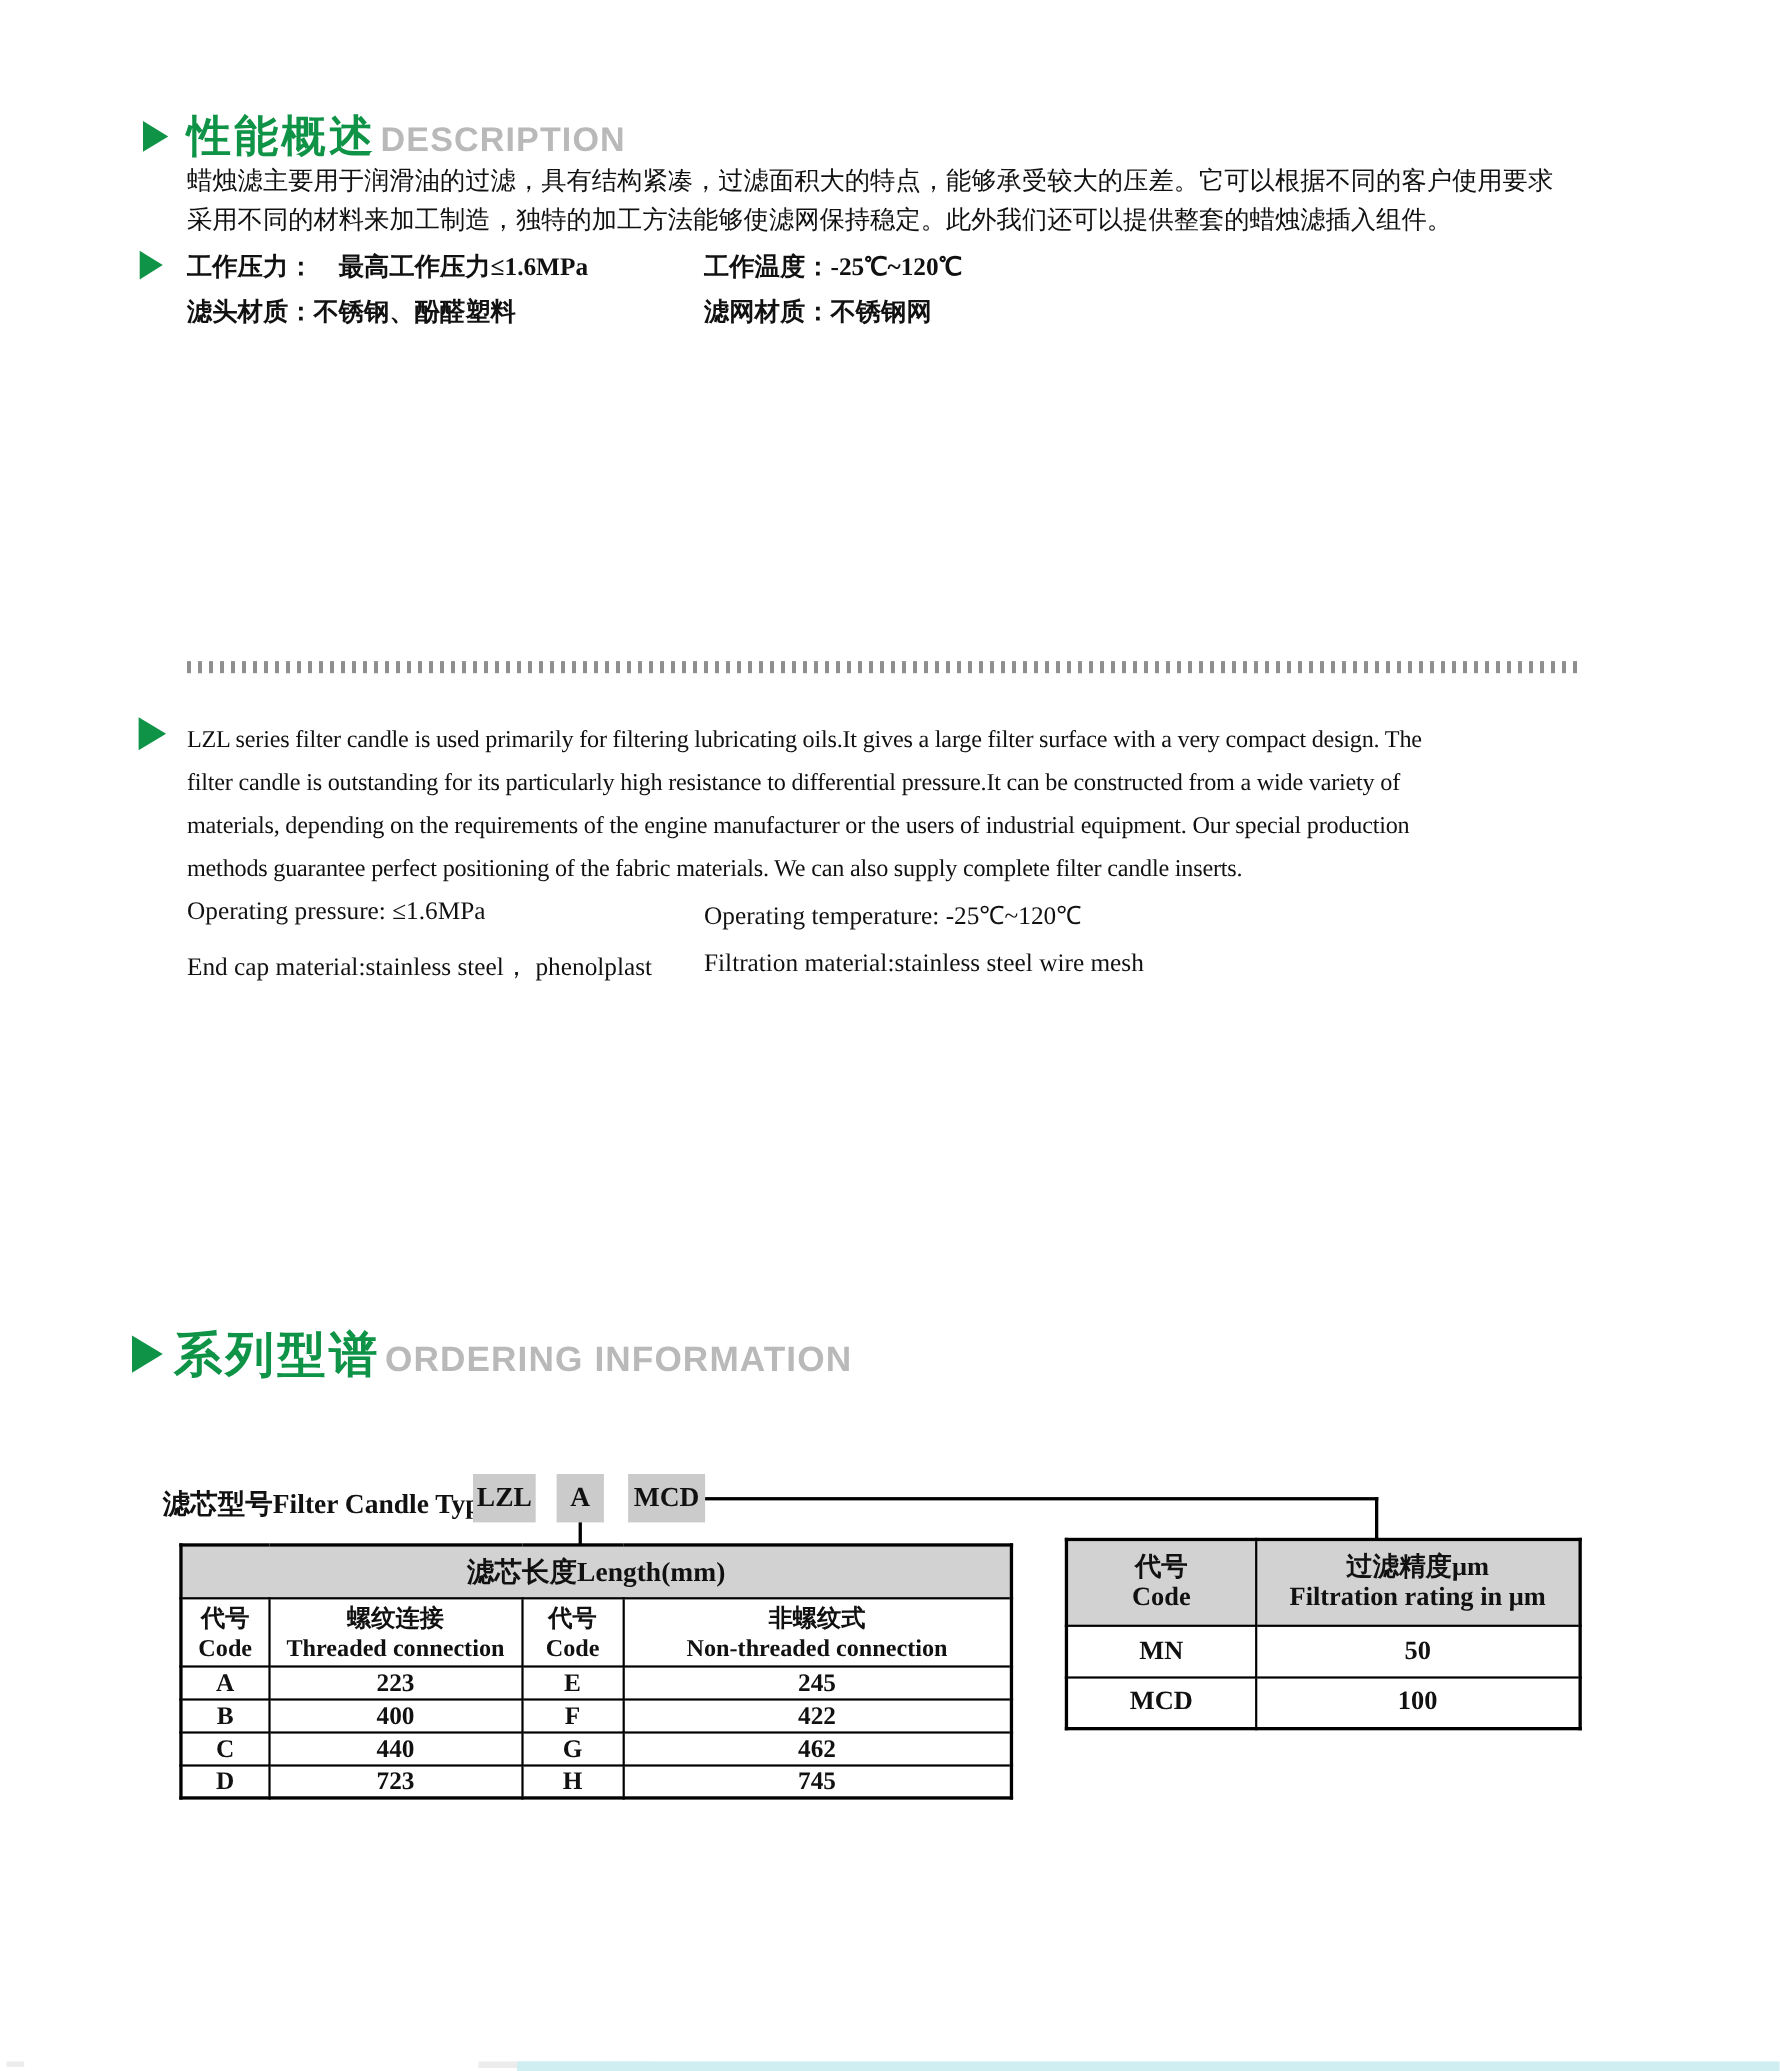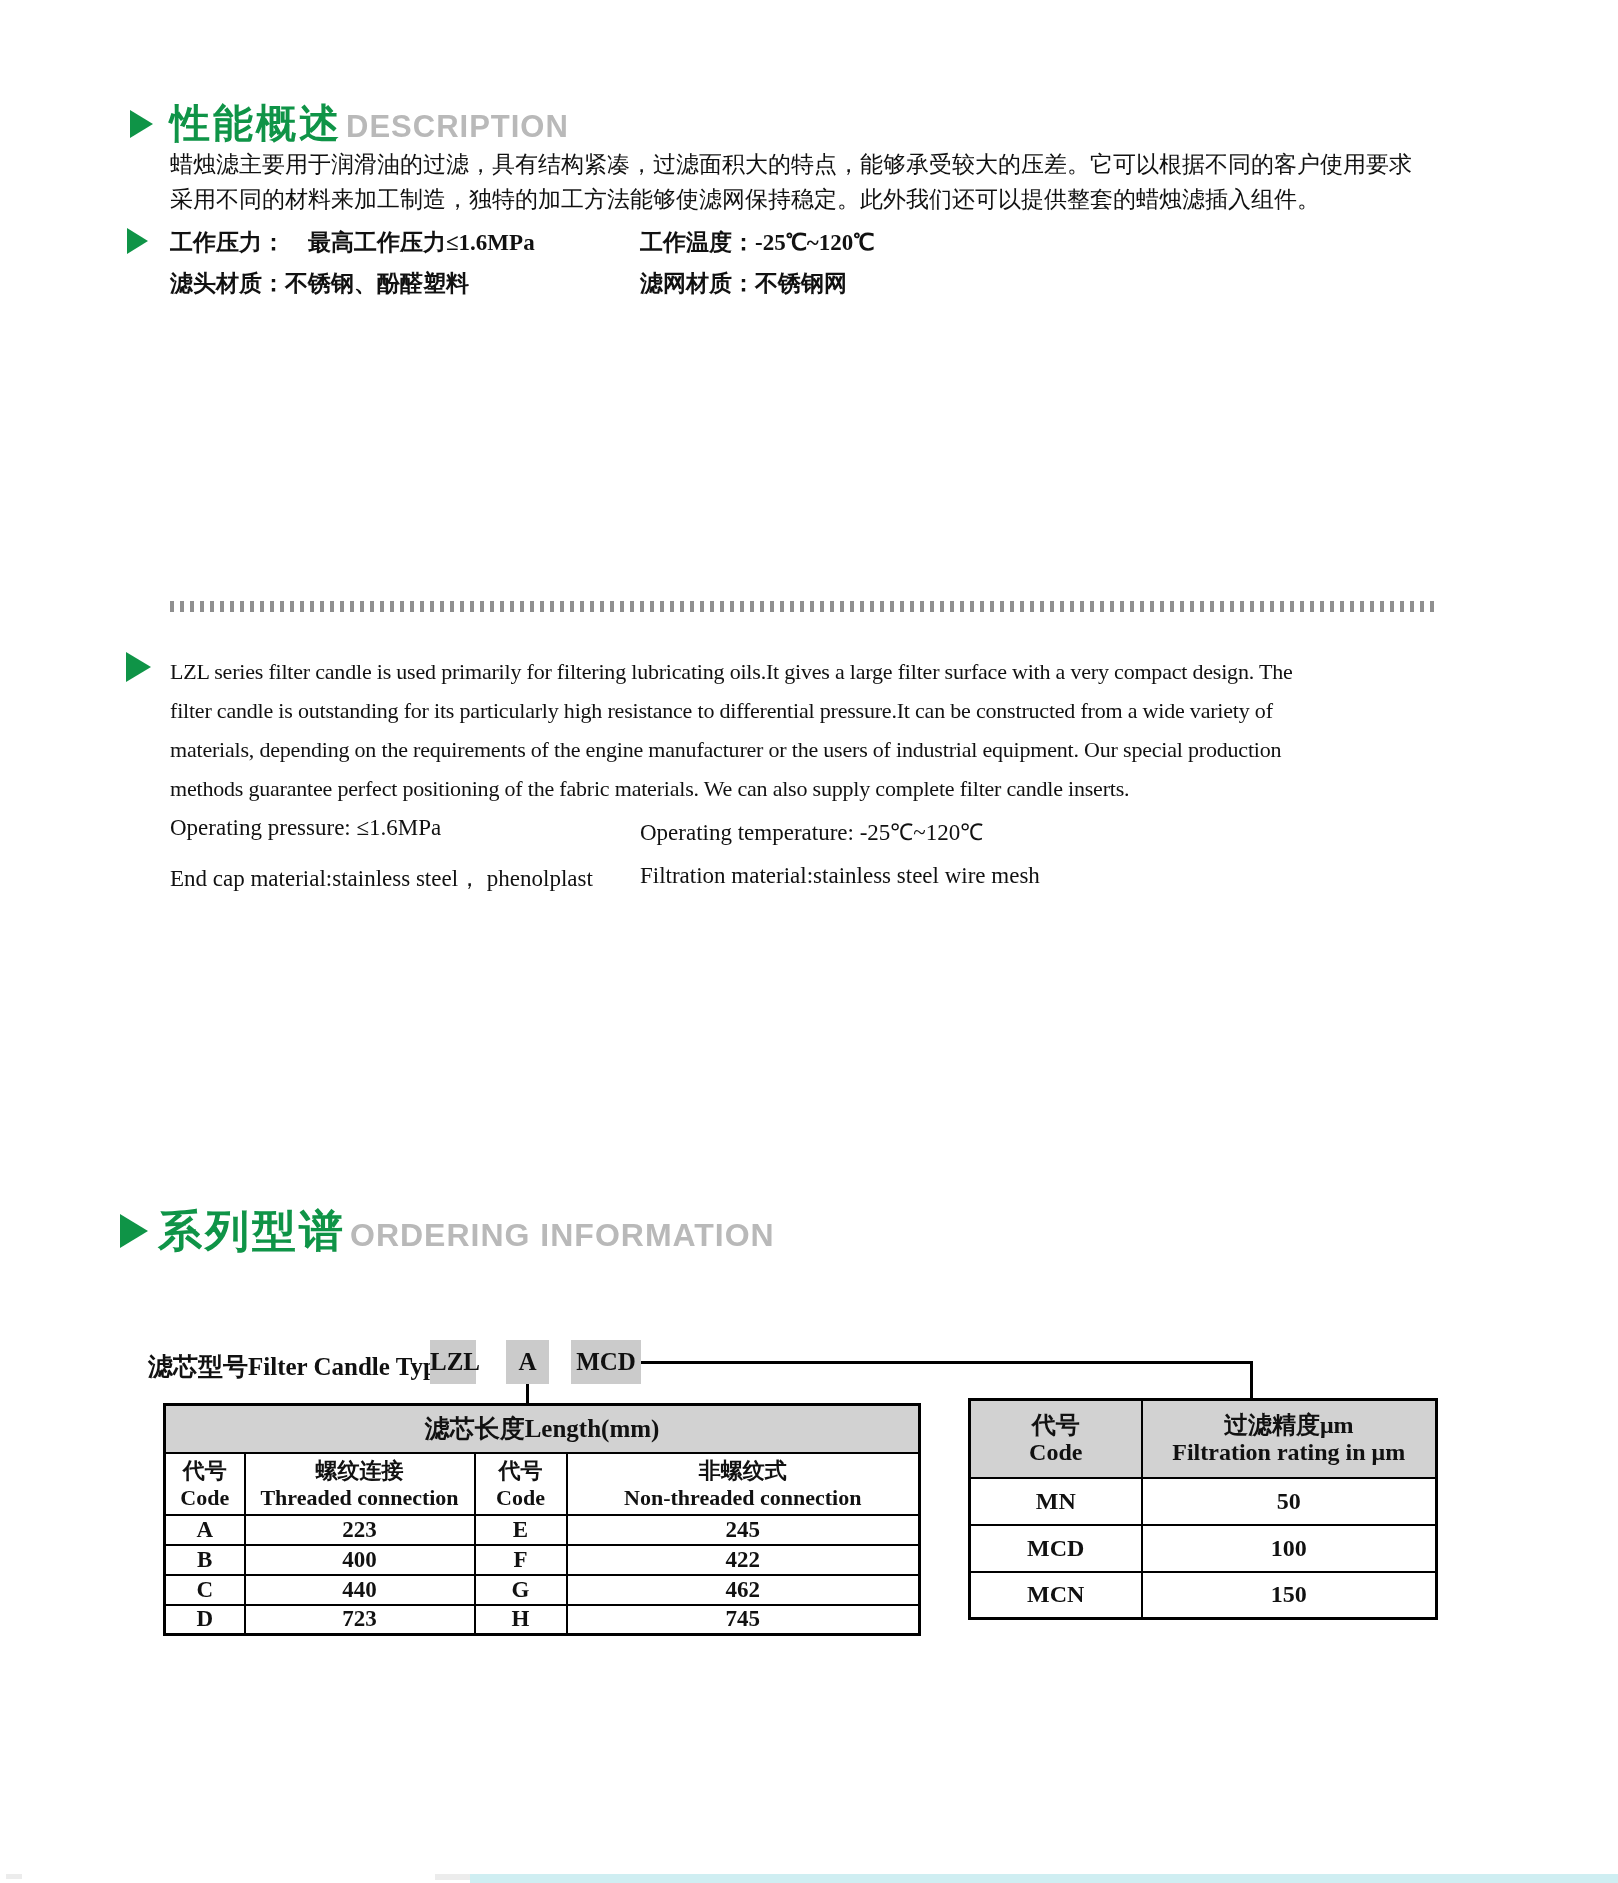--- a/index.html
+++ b/index.html
@@ -86,21 +86,21 @@
   <div class="spec-en" style="left:170px; top:863px;">End cap material:stainless steel， phenolplast</div>
   <div class="spec-en" style="left:640px; top:863px;">Filtration material:stainless steel wire mesh</div>
 
   <div class="tri" style="left:120px; top:1214px; border-left-width:28px; border-top-width:17px; border-bottom-width:17px;"></div>
   <div class="sec-title" style="left:158px; top:1202px;">
     <span class="cn" style="font-size:44px;">系列型谱</span>
     <span class="en" style="font-size:32px;">ORDERING INFORMATION</span>
   </div>
 
   <div class="diag-label" style="left:148px; top:1350px;">滤芯型号Filter Candle Type</div>
-  <div class="code-box" style="left:430px; width:46px;">LZL</div>
+  <div class="code-box" style="left:430px; width:57px;">LZL</div>
   <div class="code-box" style="left:506px; width:43px;">A</div>
   <div class="code-box" style="left:571px; width:70px;">MCD</div>
 
   <div class="conn" style="left:526px; top:1384px; width:3px; height:20px;"></div>
   <div class="conn" style="left:641px; top:1361px; width:612px; height:3px;"></div>
   <div class="conn" style="left:1250px; top:1361px; width:3px; height:40px;"></div>
 
   <table class="dtable" style="left:163px; top:1403px; width:755px;">
     <colgroup>
         <col style="width:80px">
@@ -174,24 +174,20 @@
       </td>
     </tr>
     <tr style="height:47px;">
       <td class="rt-datacell">MN</td>
       <td class="rt-datacell">50</td>
     </tr>
     <tr style="height:47px;">
       <td class="rt-datacell">MCD</td>
       <td class="rt-datacell">100</td>
     </tr>
-    <tr style="height:47px;">
-      <td class="rt-datacell">MCN</td>
-      <td class="rt-datacell">150</td>
-    </tr>
   </tbody>
     </table>
 
   <div class="smudge" style="left:6px; top:1874px; width:16px; height:5px;"></div>
   <div class="smudge" style="left:435px; top:1874px; width:160px; height:6px;"></div>
   <div class="bottom-bar"></div>
 
 </div>
 
 </body></html>

